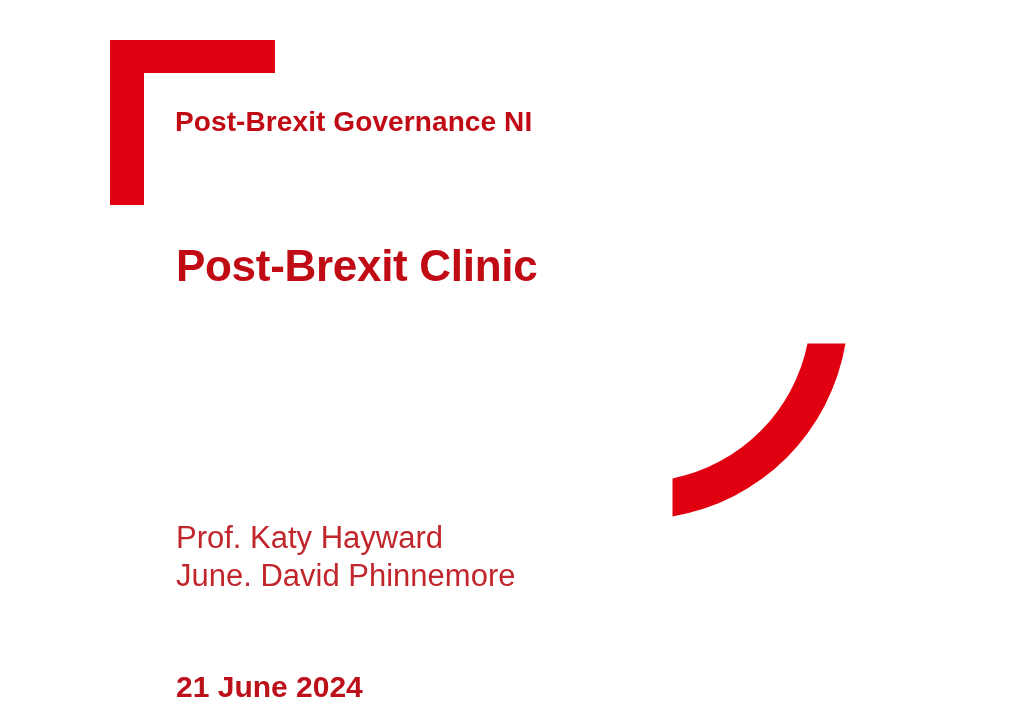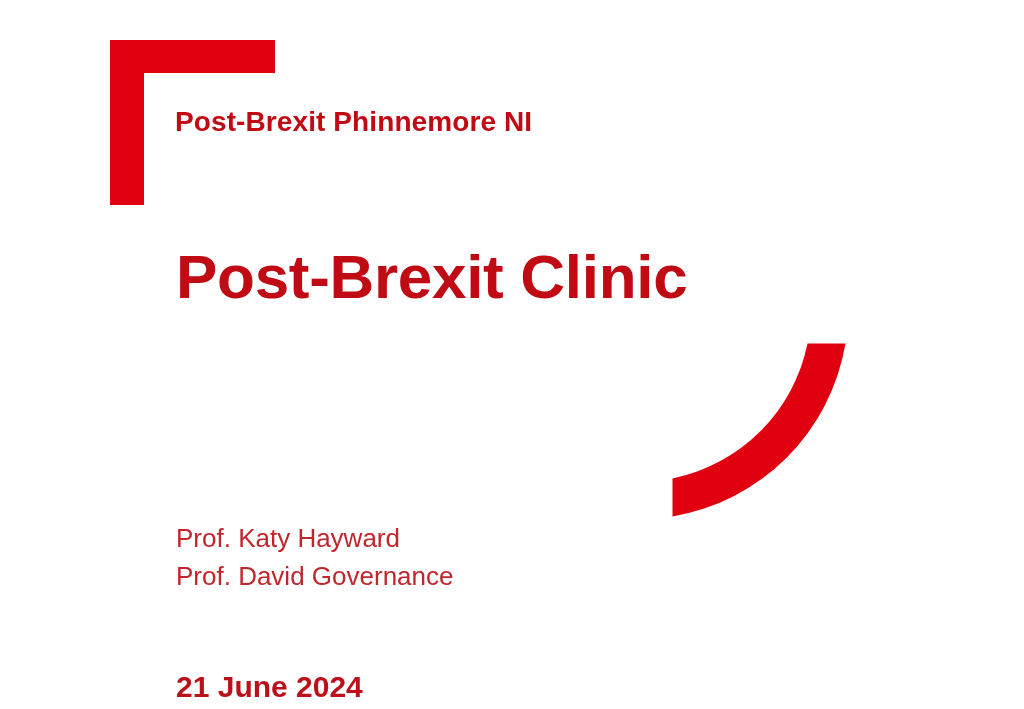--- a/index.html
+++ b/index.html
@@ -68,31 +68,31 @@
     font-size: 28px;
     font-weight: bold;
     color: #C00A14;
     letter-spacing: 0.1px;
     white-space: nowrap;
   }
   .slide-title {
     position: absolute;
     left: 176px;
     top: 241px;
-    font-size: 62px;
+    font-size: 44px;
     font-weight: bold;
     color: #C00A14;
     letter-spacing: -0.3px;
     white-space: nowrap;
   }
   .presenters {
     position: absolute;
     left: 176px;
     top: 519px;
-    font-size: 26px;
+    font-size: 31px;
     font-weight: normal;
     color: #C0262C;
     line-height: 38px;
   }
   .presenters div {
     white-space: nowrap;
   }
   .date {
     position: absolute;
     left: 176px;
@@ -107,30 +107,30 @@
 </head>
 <body>
 
 <div id="slide">
 
   <div class="bracket">
     <div class="arm-h"></div>
     <div class="arm-v"></div>
   </div>
 
-  <div class="brand">Post-Brexit Phinnemore NI</div>
+  <div class="brand">Post-Brexit Governance NI</div>
 
   <div class="slide-title">Post-Brexit Clinic</div>
 
   <div class="arc-wrap">
     <svg viewBox="0 0 174 174" xmlns="http://www.w3.org/2000/svg">
       <path d="M 0,135 A 173,173 0 0 0 135,0 L 173,0 A 211,211 0 0 1 0,173 Z" fill="#E1000F" transform="translate(0.5,0.5)"></path>
     </svg>
   </div>
 
   <div class="presenters">
     <div>Prof. Katy Hayward</div>
-    <div>Prof. David Governance</div>
+    <div>June. David Phinnemore</div>
   </div>
 
   <div class="date">21 June 2024</div>
 
 </div>
 
 </body></html>

